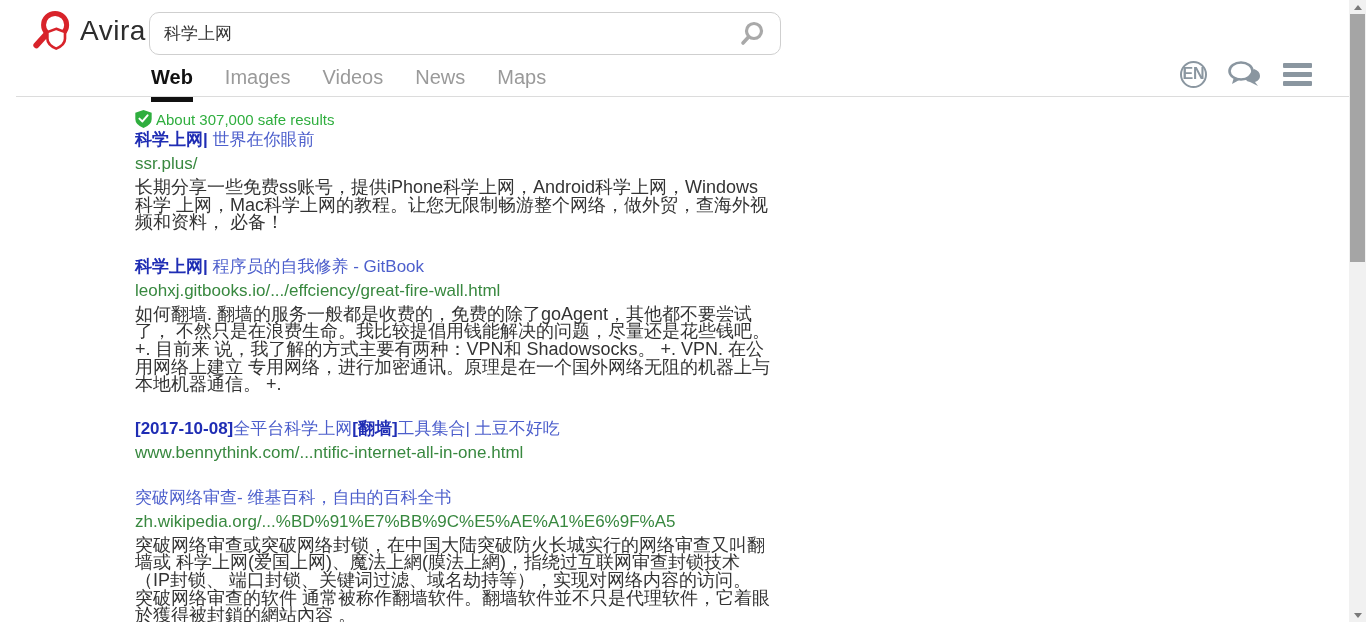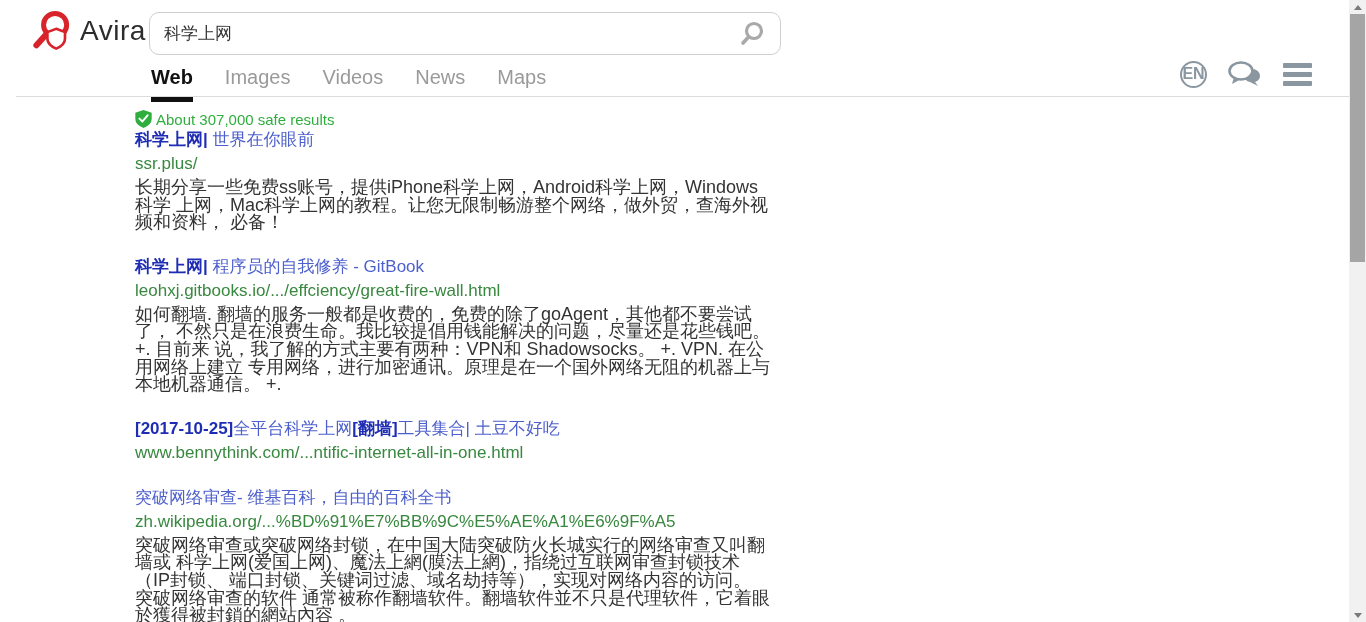--- a/index.html
+++ b/index.html
@@ -120,21 +120,21 @@
     <a class="result-title"><span class="b">科学上网|</span><span> 世界在你眼前</span></a>
     <div class="result-url">ssr.plus/</div>
     <div class="result-desc">长期分享一些免费ss账号，提供iPhone科学上网，Android科学上网，Windows科学 上网，Mac科学上网的教程。让您无限制畅游整个网络，做外贸，查海外视频和资料， 必备！</div>
   </div>
         <div class="result">
     <a class="result-title"><span class="b">科学上网|</span><span> 程序员的自我修养 - GitBook</span></a>
     <div class="result-url">leohxj.gitbooks.io/.../effciency/great-fire-wall.html</div>
     <div class="result-desc">如何翻墙. 翻墙的服务一般都是收费的，免费的除了goAgent，其他都不要尝试了， 不然只是在浪费生命。我比较提倡用钱能解决的问题，尽量还是花些钱吧。 +. 目前来 说，我了解的方式主要有两种：VPN和 Shadowsocks。 +. VPN. 在公用网络上建立 专用网络，进行加密通讯。原理是在一个国外网络无阻的机器上与本地机器通信。 +.</div>
   </div>
         <div class="result">
-    <a class="result-title"><span class="b">[2017-10-25]</span><span>全平台科学上网</span><span class="b">[翻墙]</span><span>工具集合| 土豆不好吃</span></a>
+    <a class="result-title"><span class="b">[2017-10-08]</span><span>全平台科学上网</span><span class="b">[翻墙]</span><span>工具集合| 土豆不好吃</span></a>
     <div class="result-url">www.bennythink.com/...ntific-internet-all-in-one.html</div>
   </div>
         <div class="result">
     <a class="result-title"><span>突破网络审查- 维基百科，自由的百科全书</span></a>
     <div class="result-url">zh.wikipedia.org/...%BD%91%E7%BB%9C%E5%AE%A1%E6%9F%A5</div>
     <div class="result-desc">突破网络审查或突破网络封锁，在中国大陆突破防火长城实行的网络审查又叫翻墙或 科学上网(爱国上网)、魔法上網(膜法上網)，指绕过互联网审查封锁技术（IP封锁、 端口封锁、关键词过滤、域名劫持等），实现对网络内容的访问。 突破网络审查的软件 通常被称作翻墙软件。翻墙软件並不只是代理软件，它着眼於獲得被封鎖的網站內容 。</div>
   </div>
       </div>
   </div>
 

